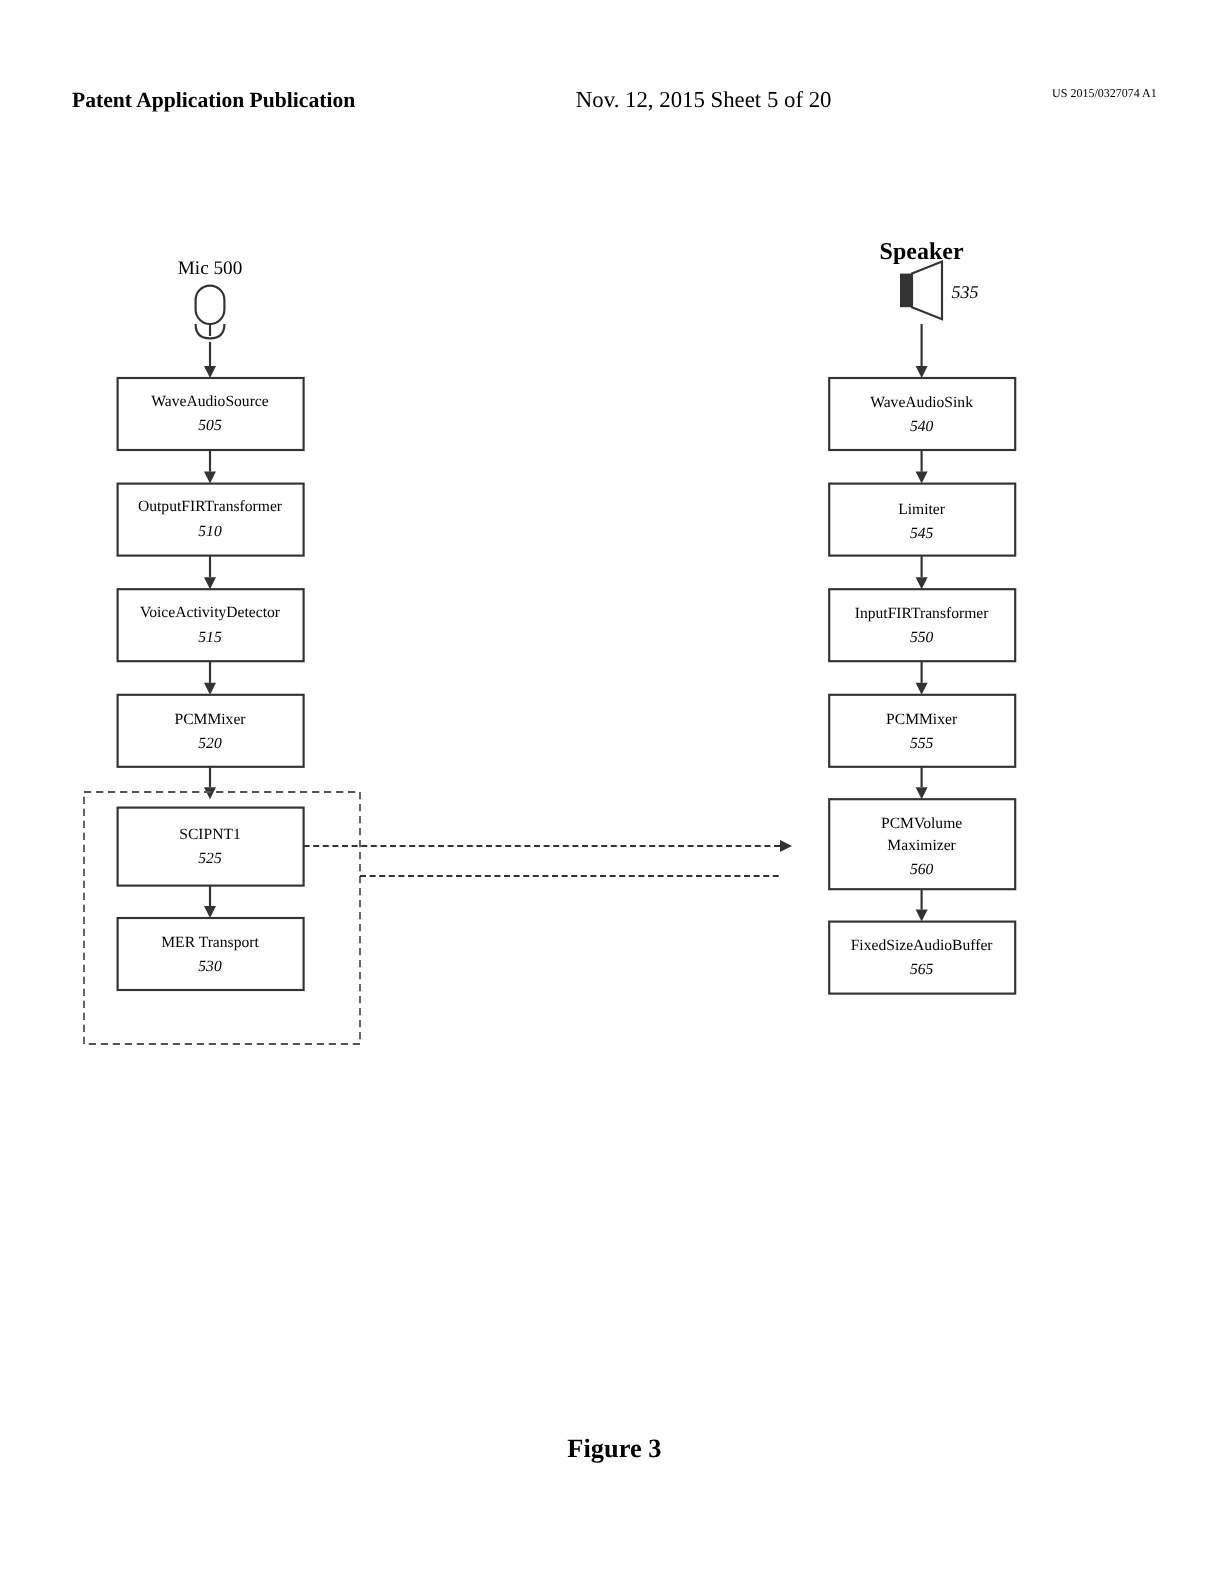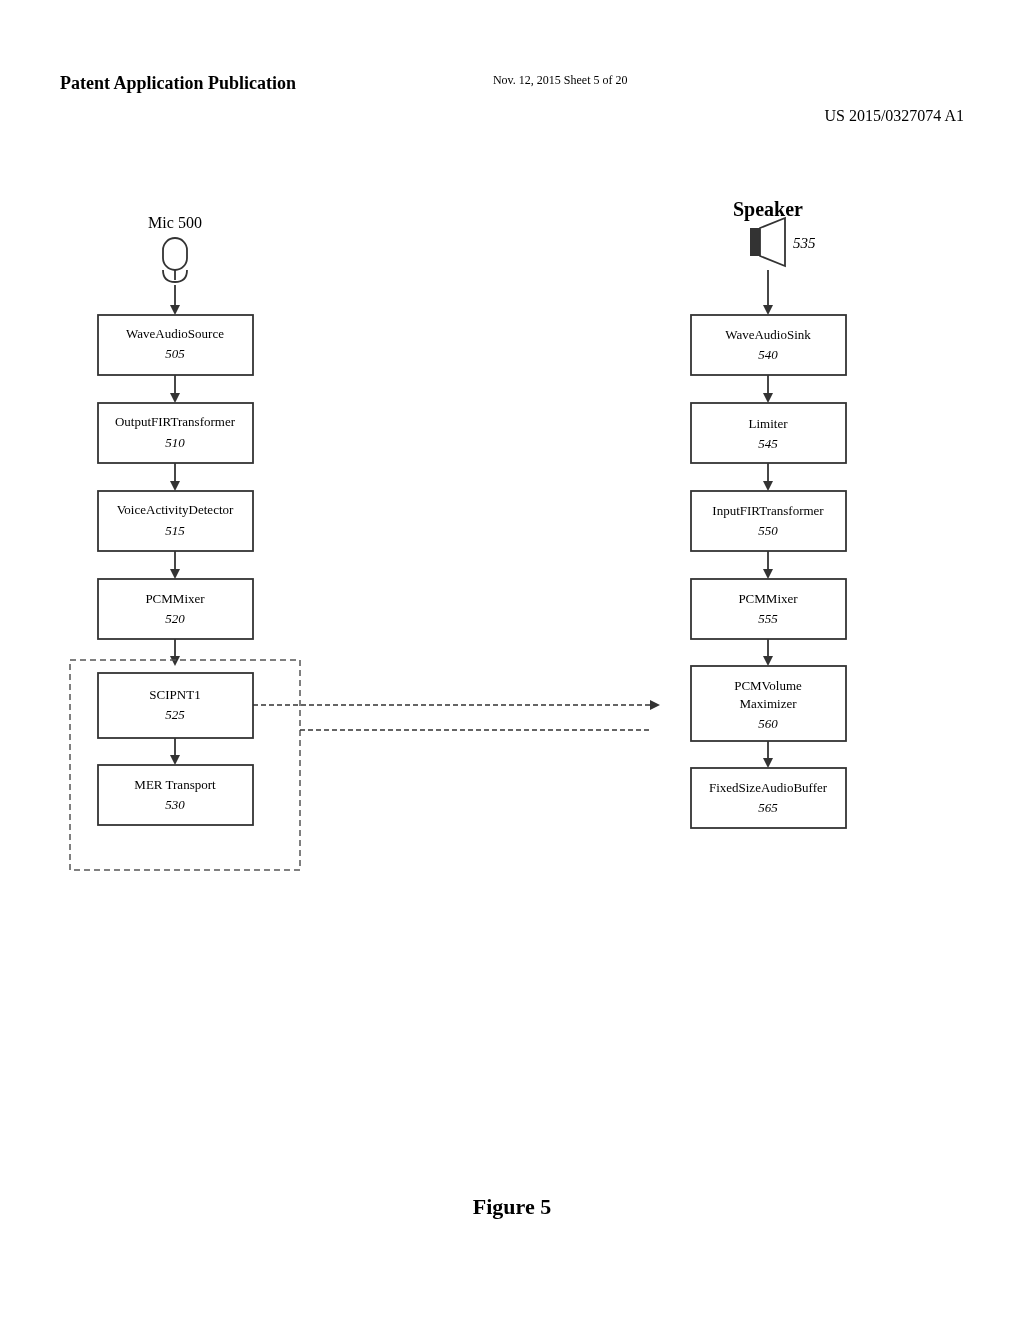--- a/index.html
+++ b/index.html
@@ -21,25 +21,24 @@
       display: flex;
       justify-content: space-between;
       align-items: flex-start;
       padding: 0 60px;
     }
     .header-left {
       font-weight: bold;
       font-size: 18px;
     }
     .header-center {
-      font-size: 12px;
+      font-size: 19px;
     }
     .header-right {
-      font-size: 16px;
-      margin-top: 34px;
+      font-size: 10px;
     }
 
     
     #figure-caption {
       position: absolute;
       bottom: 100px;
       left: 0;
       right: 0;
       text-align: center;
       font-size: 22px;
@@ -171,14 +170,14 @@
   <line x1="768" y1="741" x2="768" y2="758" stroke="#333" stroke-width="1.8"></line>
   <polygon points="768,768 763,758 773,758" fill="#333"></polygon>
 
   <rect x="691" y="768" width="155" height="60" fill="white" stroke="#333" stroke-width="1.8"></rect>
   <text x="768" y="792" font-size="13" font-family="Times New Roman, serif" text-anchor="middle">FixedSizeAudioBuffer</text>
   <text x="768" y="812" font-size="13" font-family="Times New Roman, serif" text-anchor="middle" font-style="italic">565</text>
 
 </svg>
 
 <div id="figure-caption">
-  <span>Figure 5</span>
+  <span>Figure 3</span>
 </div>
 
 </body></html>

